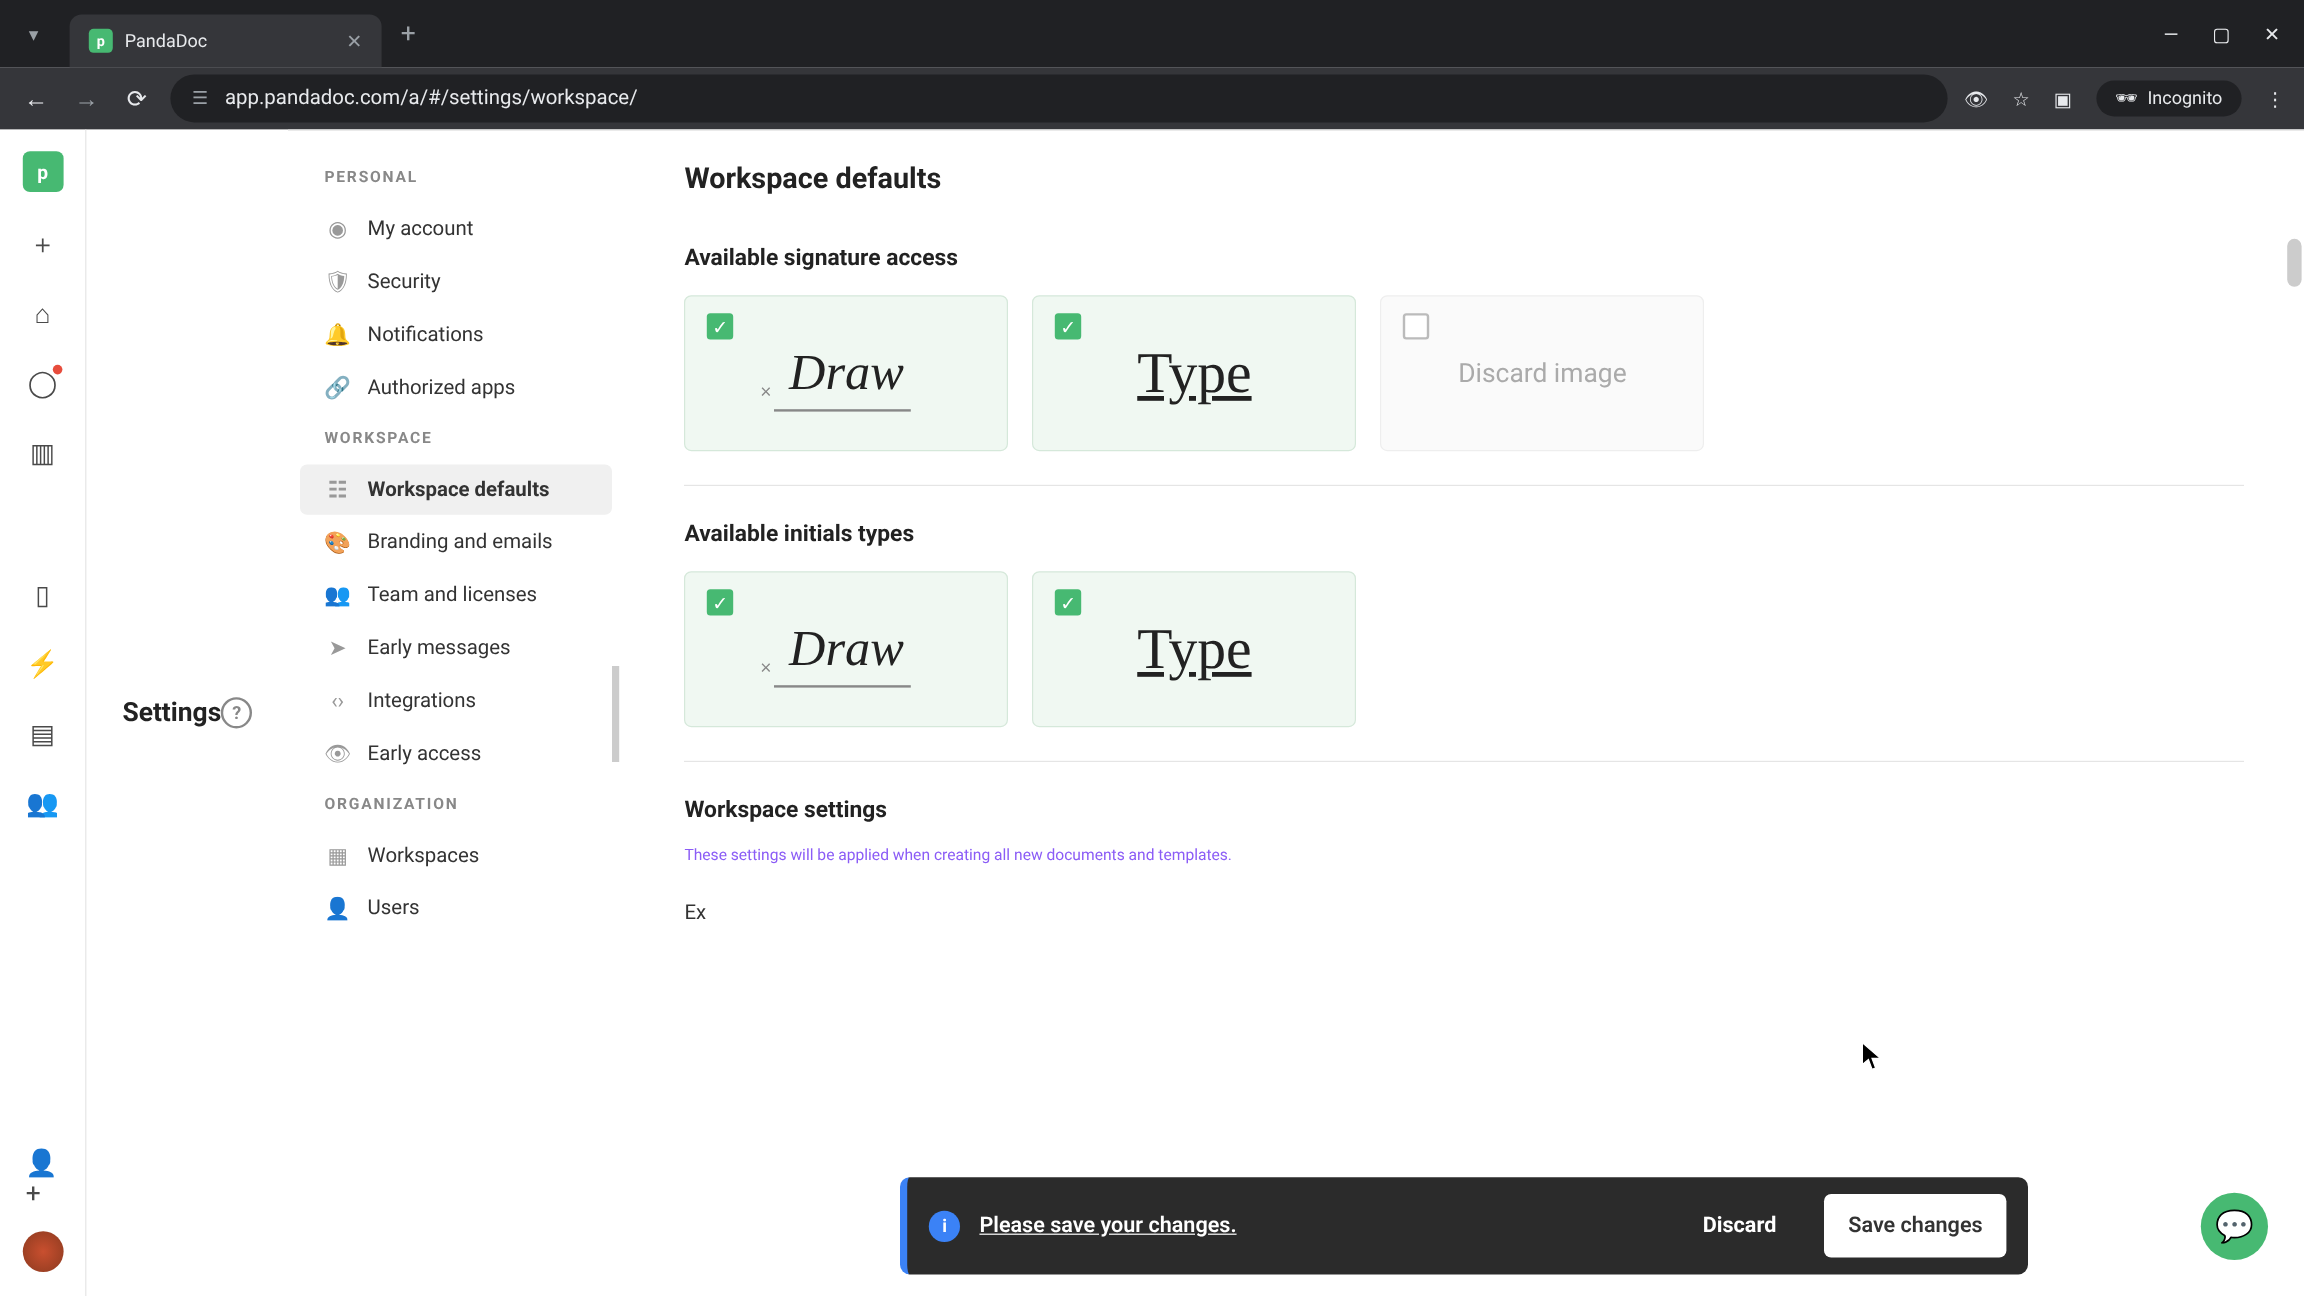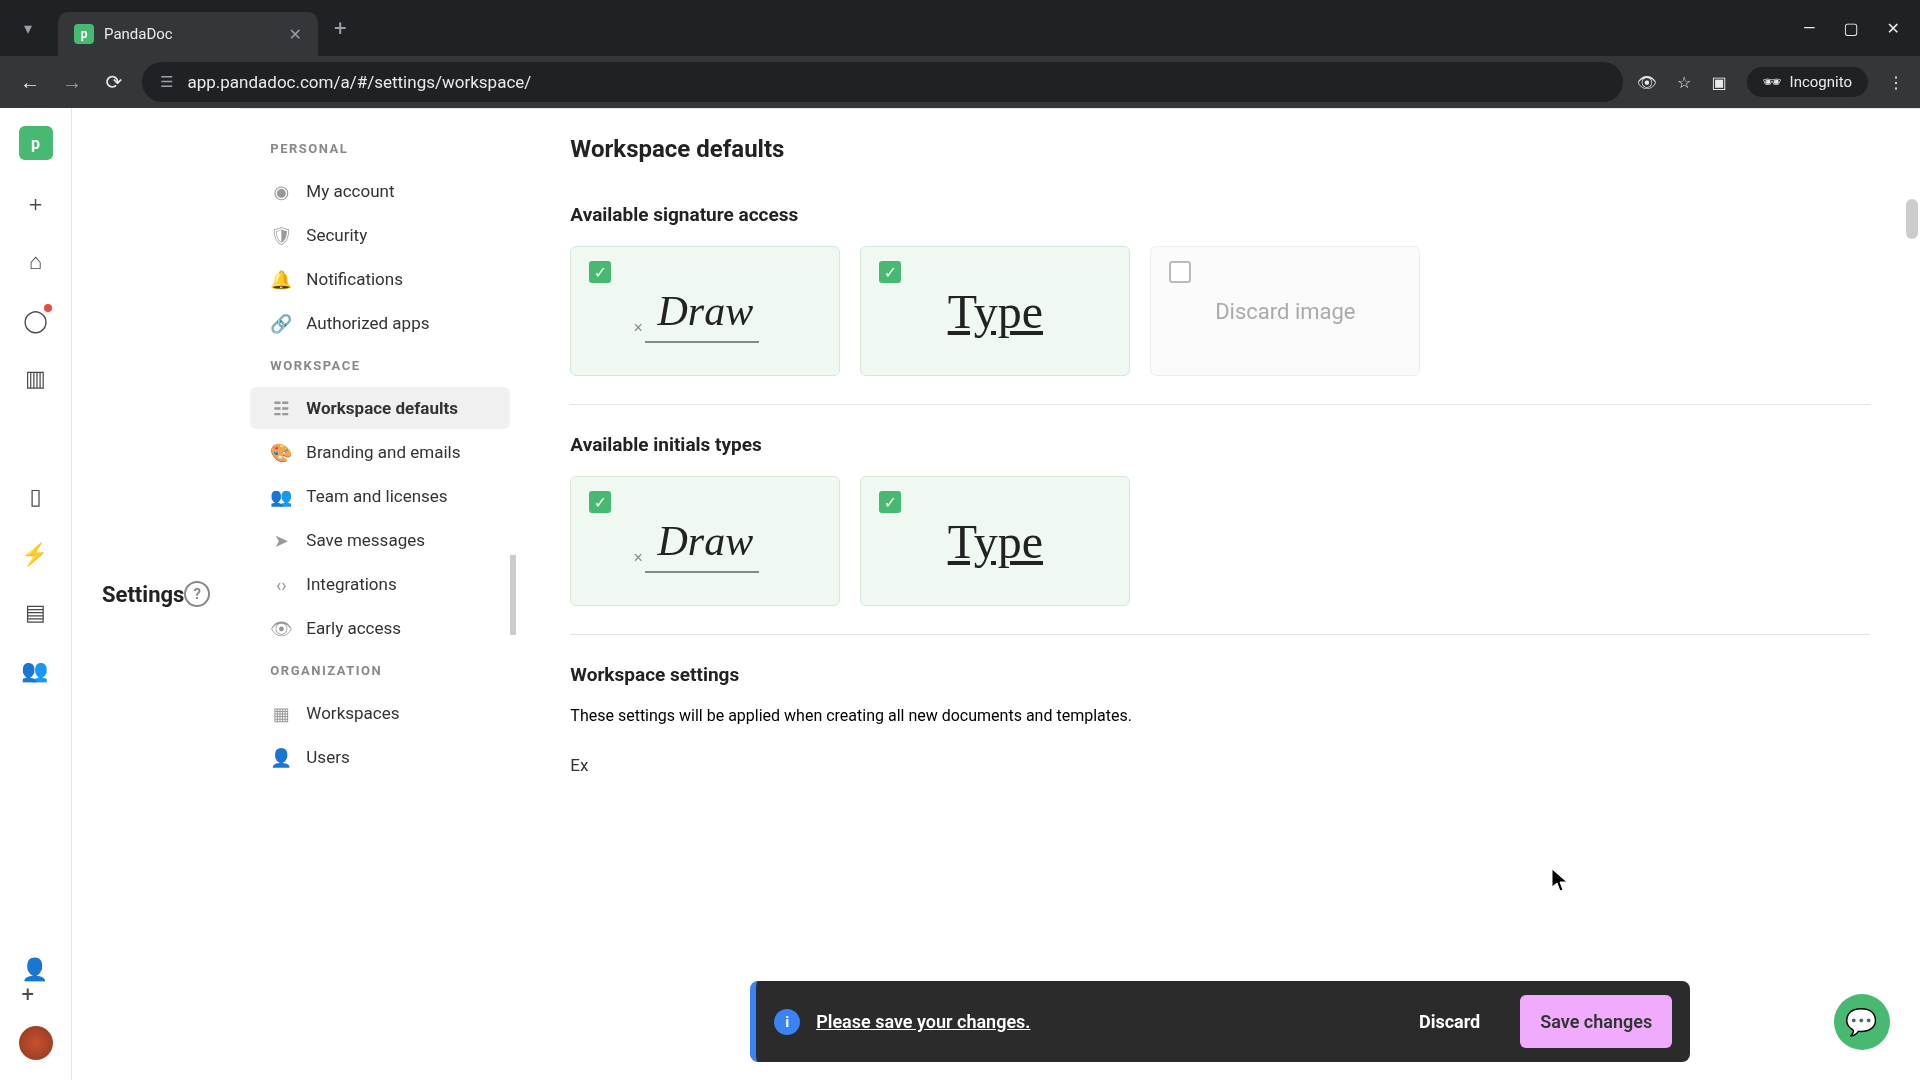--- a/index.html
+++ b/index.html
@@ -41,21 +41,21 @@
 .settings-nav { width:280px; padding:20px 0 20px 10px; overflow-y:auto; position:relative;}
 .nav-section-title { font-size:13px; letter-spacing:1.5px; color:#888; font-weight:700; padding:12px 20px 12px 20px; }
 .nav-item { display:flex; align-items:center; gap:14px; padding:10px 20px; font-size:17px; color:#333; cursor:pointer; border-radius:6px; margin:2px 10px 2px 0;}
 .nav-item.active { background:#f0f0f0; font-weight:700; }
 .nav-item .ni-icon { width:22px; height:22px; color:#999; display:flex; align-items:center; justify-content:center; font-size:18px;}
 .scroll-hint{position:absolute;right:2px;top:0;bottom:0;width:10px;background:linear-gradient(#ccc,#ccc) center/6px 80px no-repeat;}
 
 .settings-main { flex:1; padding:26px 50px; position:relative; overflow:hidden; }
 .settings-main h2 { font-size:24px; font-weight:700; color:#222; margin-bottom:20px; padding-bottom:20px;}
 .section-title { font-size:19px; font-weight:700; color:#222; margin-bottom:20px; }
-.section-desc { font-size:16px; color:#000000; margin-bottom:16px; }
+.section-desc { font-size:13px; color:#8b5cf6; margin-bottom:16px; }
 .divider { border-top:1px solid #e5e5e5; margin:28px 0; }
 
 .sig-row { display:flex; gap:20px; }
 .sig-card { width:270px; height:130px; background:#f0f8f2; border:1px solid #d5e8da; border-radius:6px; position:relative; display:flex; align-items:center; justify-content:center; }
 .sig-card.off { background:#fafafa; border-color:#eee; color:#aaa; }
 .sig-chk { position:absolute; top:14px; left:18px; width:22px; height:22px; }
 .chk-on { background:#47b972; border-radius:3px; display:flex; align-items:center; justify-content:center; color:#fff; font-size:16px; }
 .chk-off { border:2px solid #bbb; border-radius:3px; background:#fff; }
 .draw-label { font-family:"Brush Script MT",cursive; font-size:42px; font-style:italic; color:#222; position:relative;}
 .draw-x { position:absolute; left:-24px; bottom:-2px; font-size:16px; color:#888; font-style:normal; font-family:sans-serif;}
@@ -63,21 +63,21 @@
 .type-label { font-family:Georgia,serif; font-size:48px; color:#222;text-decoration:underline; }
 .upload-label { font-size:22px; color:#aaa; }
 
 .expir-label { font-size:17px; color:#333; }
 
 
 .toast { position:absolute; left:50%; transform:translateX(-50%); bottom:18px; width:940px; background:#2b2b2b; border-radius:8px; display:flex; align-items:center; padding:14px 18px; gap:16px; border-left:6px solid #3b82f6;}
 .toast-icon { width:26px; height:26px; background:#3b82f6; border-radius:50%; display:flex; align-items:center; justify-content:center; color:#fff; font-size:15px; font-weight:bold;}
 .toast-msg { color:#fff; font-size:18px; font-weight:600; flex:1;text-decoration:underline; }
 .toast-discard { color:#fff; font-size:18px; font-weight:700; padding:8px 14px; cursor:pointer;}
-.toast-save { background:#f0abfc; color:#333; font-size:18px; font-weight:600; padding:16px 20px; border-radius:6px; cursor:pointer; margin-left:10px;}
+.toast-save { background:#ffffff; color:#333; font-size:18px; font-weight:600; padding:16px 20px; border-radius:6px; cursor:pointer; margin-left:10px;}
 .toast-close-x { position:absolute; right:-380px; top:-30px; font-size:20px; color:#888; }
 
 .chat-fab { position:absolute; right:30px; bottom:30px; width:56px; height:56px; background:#47b972; border-radius:50%; display:flex; align-items:center; justify-content:center; color:#fff; font-size:26px;}
 
 .cursor { position:absolute; width:20px; height:26px; pointer-events:none; }
 .cursor svg { width:100%; height:100%; }
 
 .content-scroll{position:absolute;right:2px;top:90px;width:12px;height:40px;background:#ccc;border-radius:6px;}
 </style>
 </head>
@@ -168,21 +168,21 @@
         <div class="nav-item">
             <span class="ni-icon">🎨</span>
             <span>Branding and emails</span>
           </div>
         <div class="nav-item">
             <span class="ni-icon">👥</span>
             <span>Team and licenses</span>
           </div>
         <div class="nav-item">
             <span class="ni-icon">➤</span>
-            <span>Save messages</span>
+            <span>Early messages</span>
           </div>
         <div class="nav-item">
             <span class="ni-icon">‹›</span>
             <span>Integrations</span>
           </div>
         <div class="nav-item">
             <span class="ni-icon">👁</span>
             <span>Early access</span>
           </div>
 

